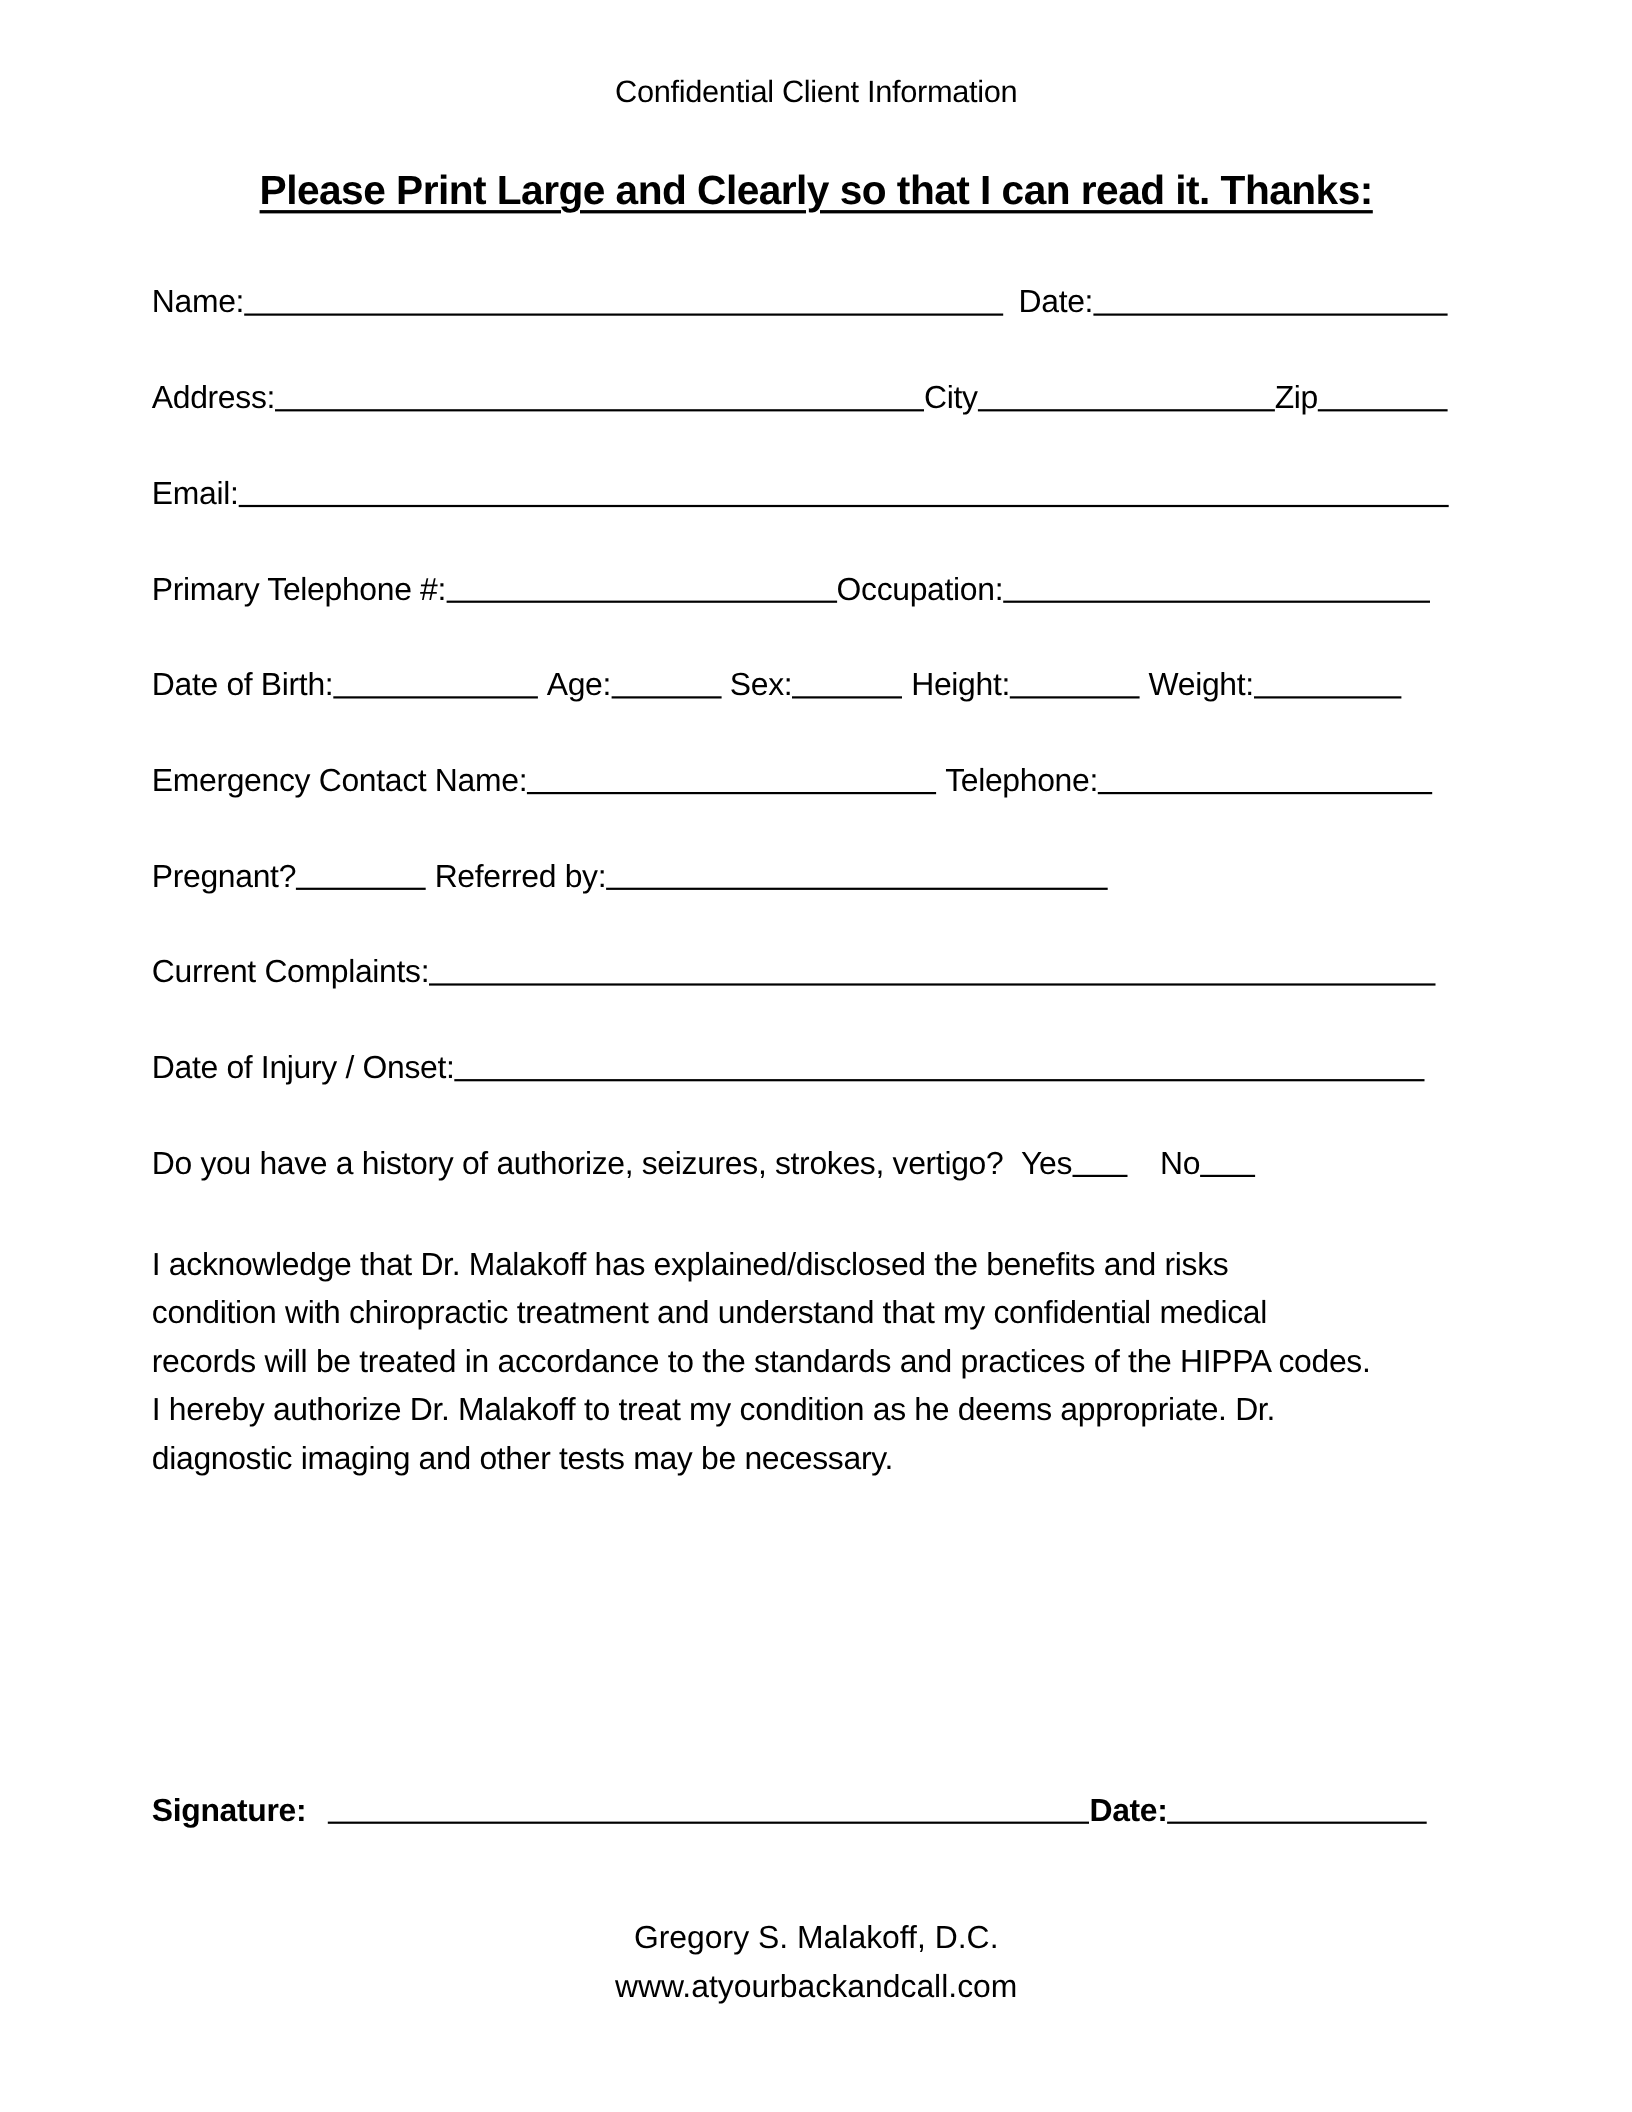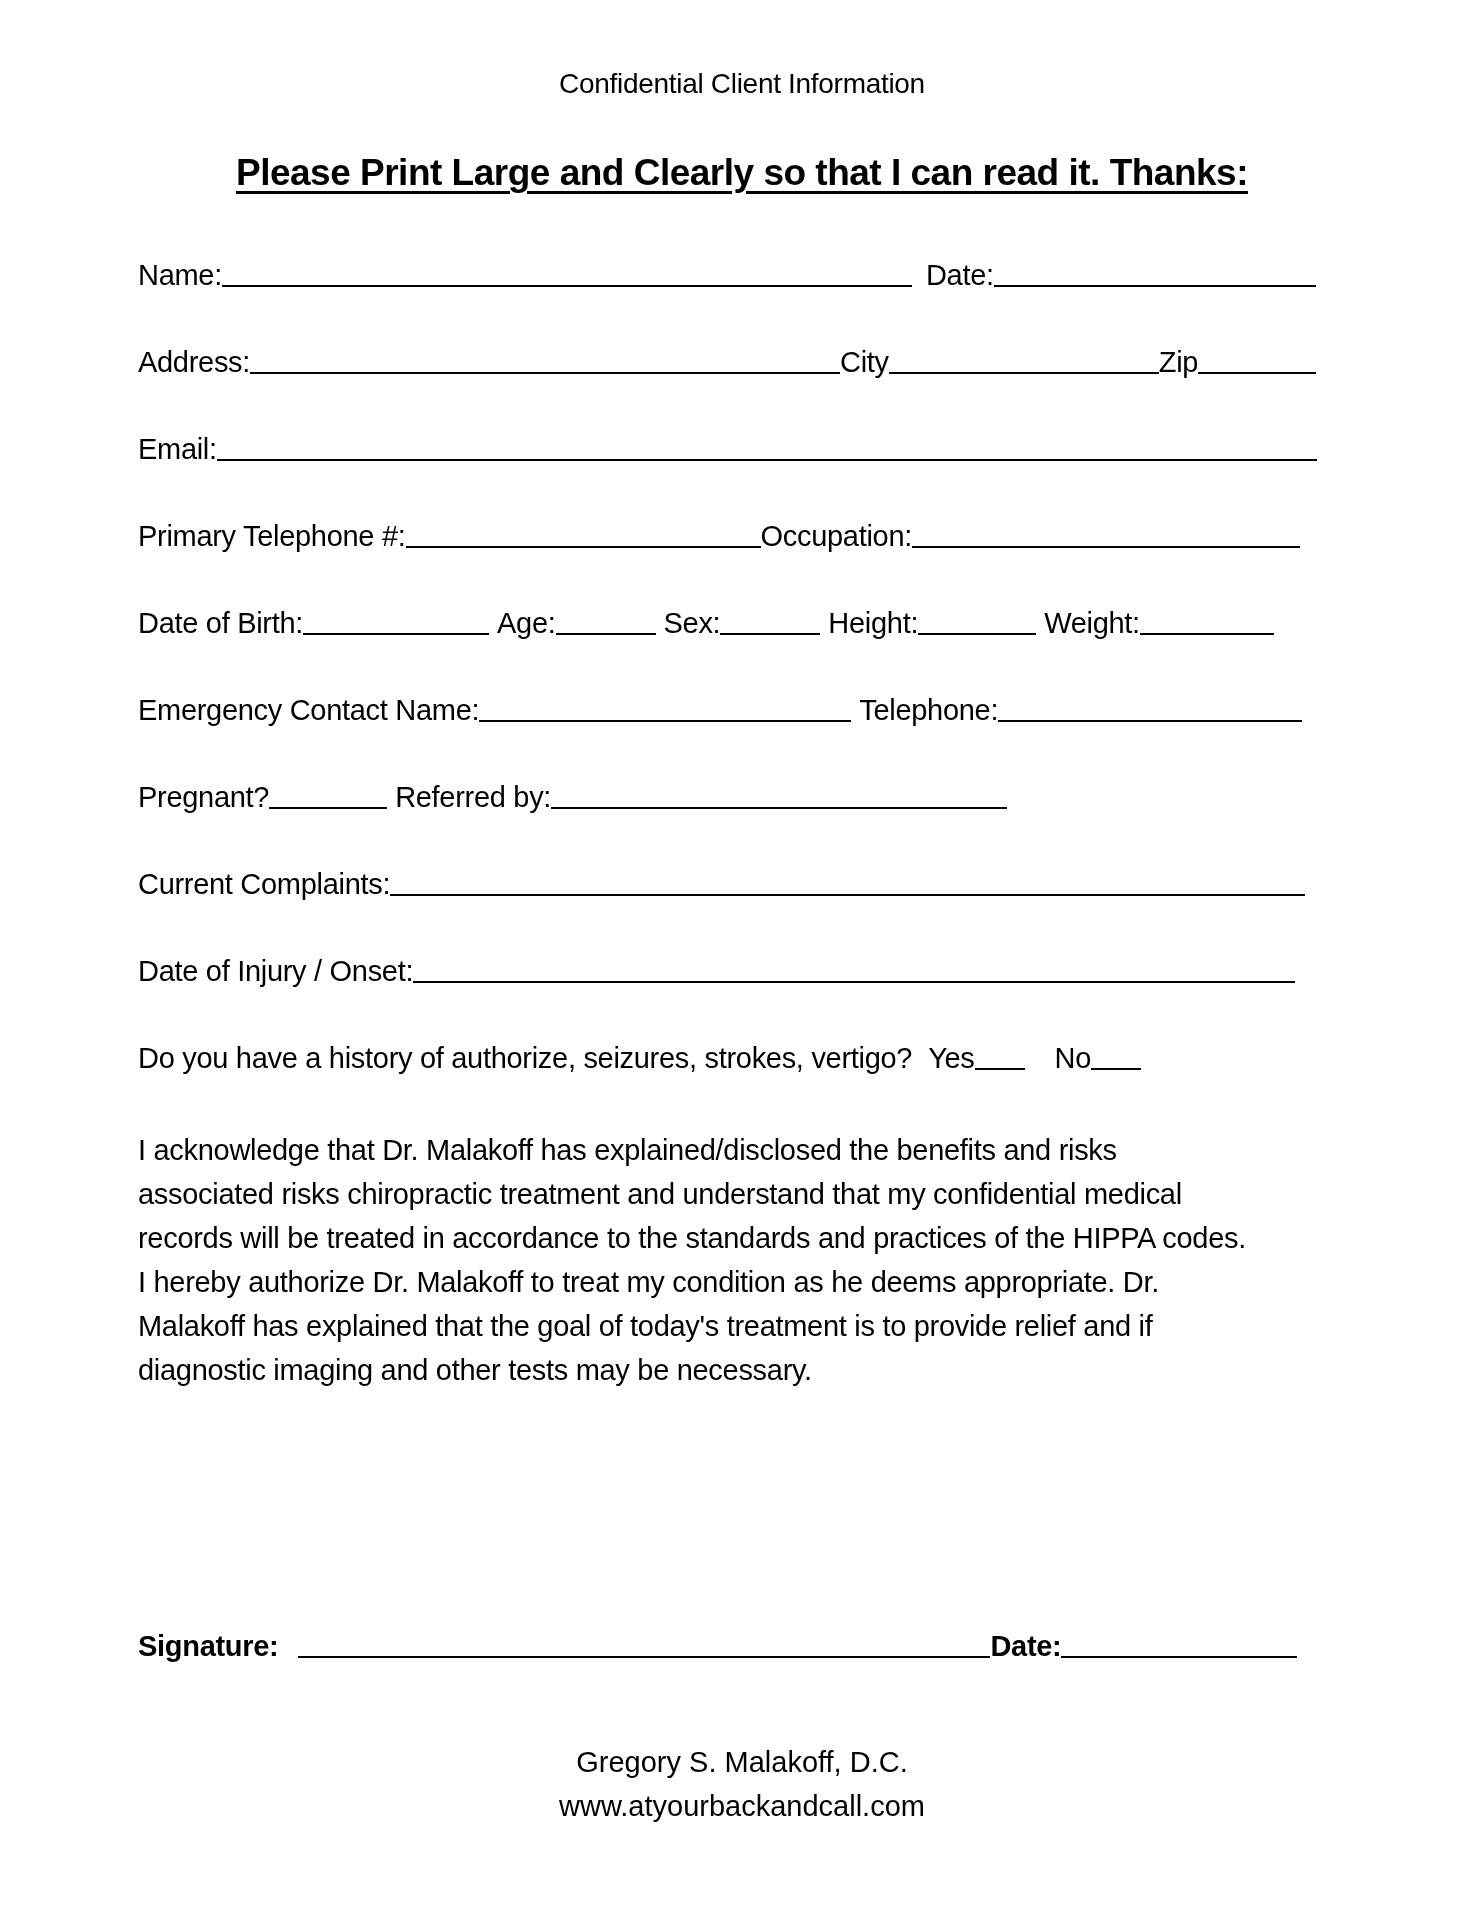--- a/index.html
+++ b/index.html
@@ -119,24 +119,23 @@
   <span class="gap" style="width:16px;"></span>
   <span class="lbl">Yes</span>
   <span class="blank" style="width:50px;"></span>
   <span class="gap" style="width:30px;"></span>
   <span class="lbl">No</span>
   <span class="blank" style="width:50px;"></span>
 </div>
 
 <div class="para">
   <div>I acknowledge that Dr. Malakoff has explained/disclosed the benefits and risks</div>
-  <div>associated risks chiropractic treatment and understand that my confidential medical</div>
+  <div>condition with chiropractic treatment and understand that my confidential medical</div>
   <div>records will be treated in accordance to the standards and practices of the HIPPA codes.</div>
   <div>I hereby authorize Dr. Malakoff to treat my condition as he deems appropriate.  Dr.</div>
-  <div>Malakoff has explained that the goal of today's treatment is to provide relief and if</div>
   <div>diagnostic imaging and other tests may be necessary.</div>
 </div>
 
 <div class="row" style="top:1623px;font-weight:bold;">
   <span class="lbl">Signature:</span>
   <span class="gap" style="width:20px;"></span>
   <span class="blank" style="width:692px;"></span>
   <span class="lbl">Date:</span>
   <span class="blank" style="width:236px;"></span>
 </div>

